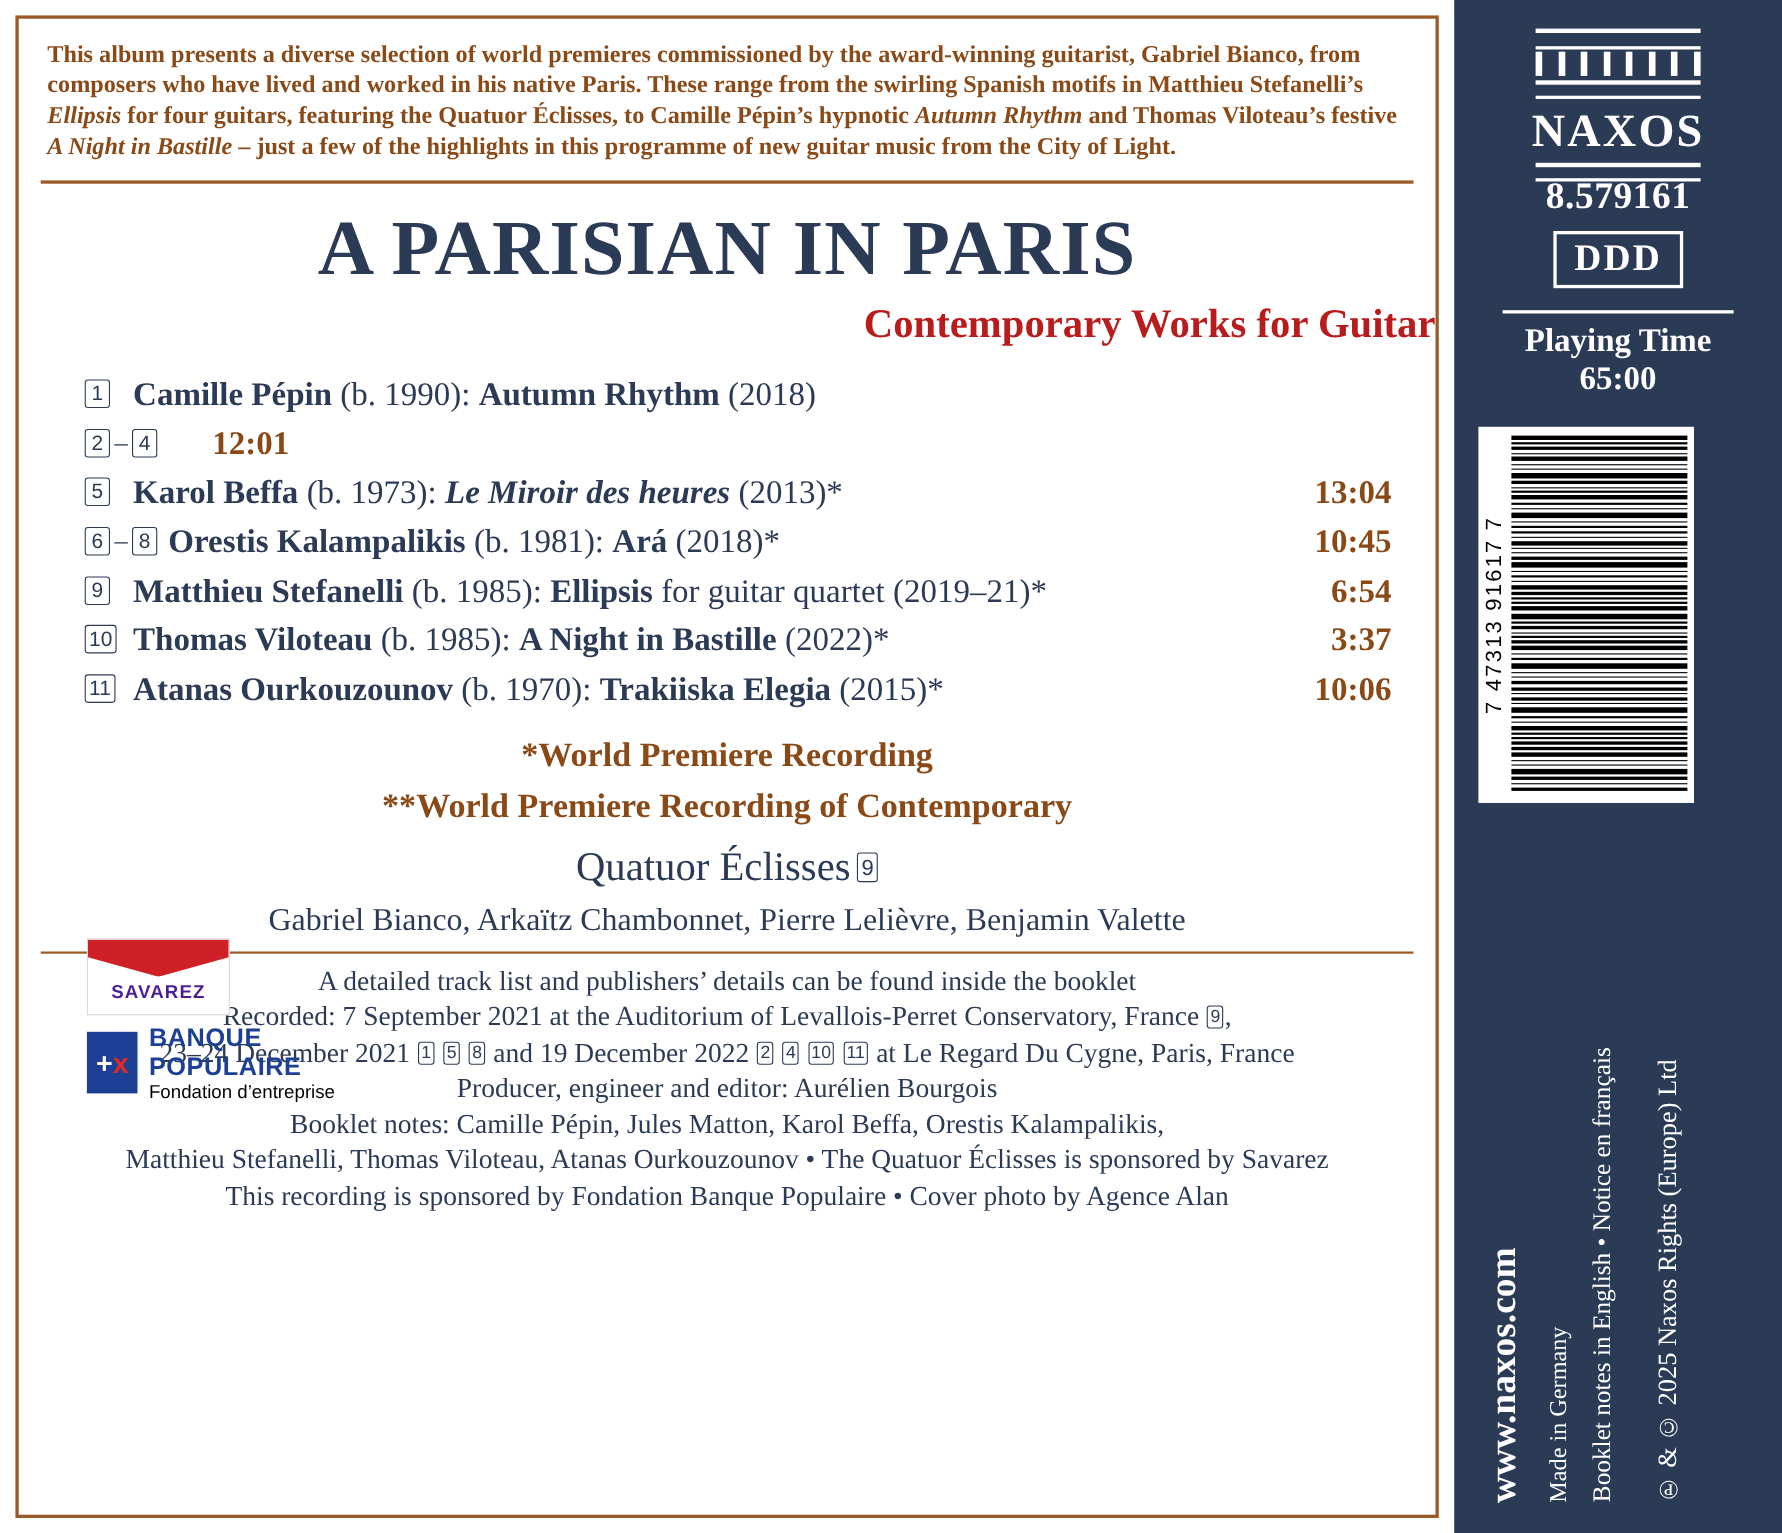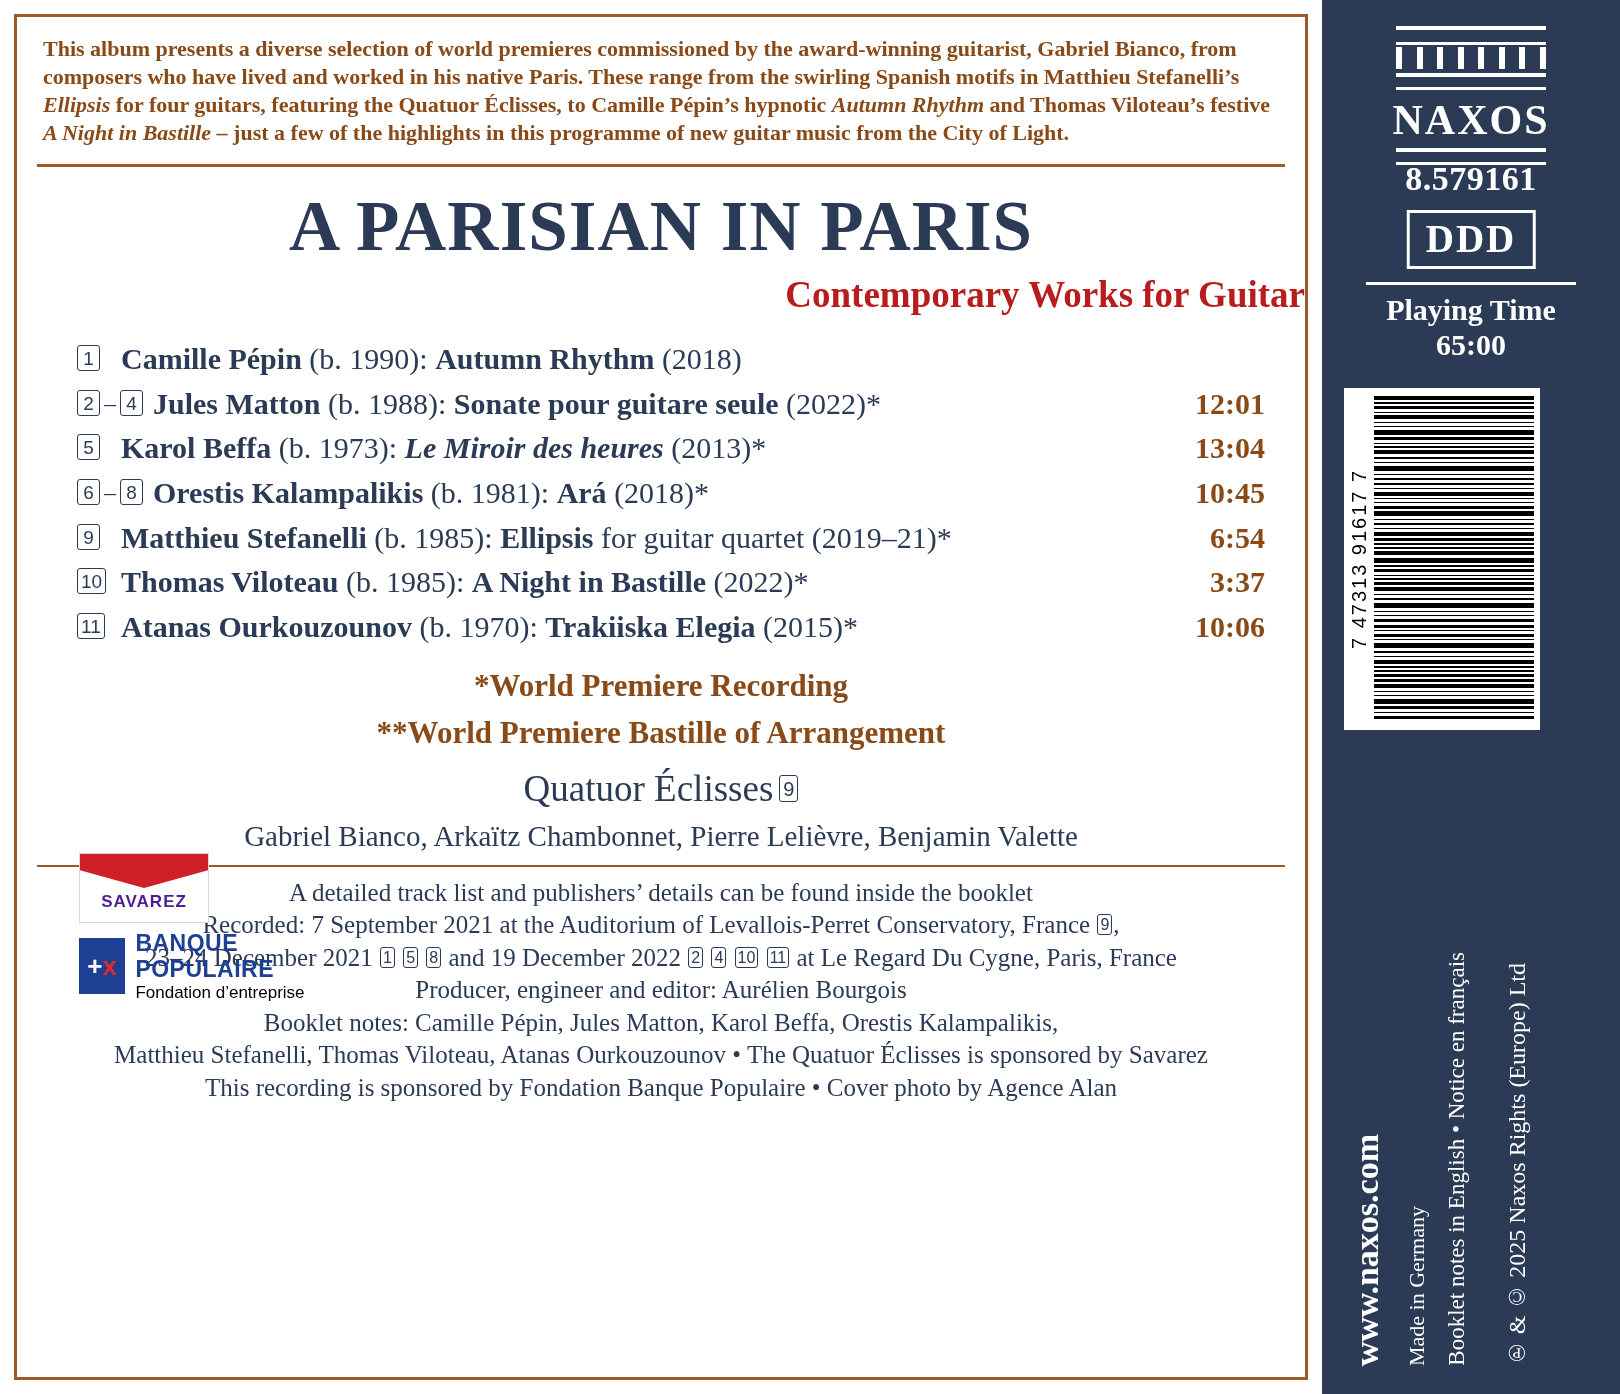--- a/index.html
+++ b/index.html
@@ -312,21 +312,21 @@
     font-weight: bold;
     letter-spacing: 0.5px;
   }
   .ddd {
     position: absolute;
     top: 210px;
     left: 50%;
     transform: translateX(-50%);
     border: 3px solid #ffffff;
     padding: 3px 16px 5px 16px;
-    font-size: 39px;
+    font-size: 34px;
     font-weight: bold;
     letter-spacing: 2px;
   }
   .pt-rule {
     position: absolute;
     top: 282px;
     left: 44px;
     right: 44px;
     border-top: 3px solid #ffffff;
   }
@@ -431,21 +431,20 @@
             </span>
             <span class="body"><span class="b">Camille Pépin </span><span>(b. 1990): </span><span class="b">Autumn Rhythm</span> <span>(2018)</span></span>
             <span class="dur"></span>
           </div>
           <div class="track">
             <span class="nums">
               <span class="tnum">2</span>
               <span class="dash">–</span>
               <span class="tnum">4</span>
             </span>
-            <span class="body"><span class="b">Jules Matton </span><span>(b. 1988): </span><span class="b">Sonate pour guitare seule</span> <span>(2022)*</span></span>
             <span class="dur">12:01</span>
           </div>
           <div class="track">
             <span class="nums">
               <span class="tnum">5</span>
             </span>
             <span class="body"><span class="b">Karol Beffa </span><span>(b. 1973): </span><span class="bi">Le Miroir des heures</span> <span>(2013)*</span></span>
             <span class="dur">13:04</span>
           </div>
           <div class="track">
@@ -475,21 +474,21 @@
             <span class="nums">
               <span class="tnum">11</span>
             </span>
             <span class="body"><span class="b">Atanas Ourkouzounov </span><span>(b. 1970): </span><span class="b">Trakiiska Elegia</span> <span>(2015)*</span></span>
             <span class="dur">10:06</span>
           </div>
         </div>
 
       <div class="premiere">
         <div class="l1">*World Premiere Recording</div>
-        <div class="l2">**World Premiere Bastille of Arrangement</div>
+        <div class="l2">**World Premiere Recording of Contemporary</div>
       </div>
 
       <div class="performer">
         <div class="quartet">
           <span>Quatuor Éclisses</span><span class="qnum">9</span>
         </div>
         <div class="members">Gabriel Bianco, Arkaïtz Chambonnet, Pierre Lelièvre, Benjamin Valette</div>
       </div>
 
       <div class="savarez">

